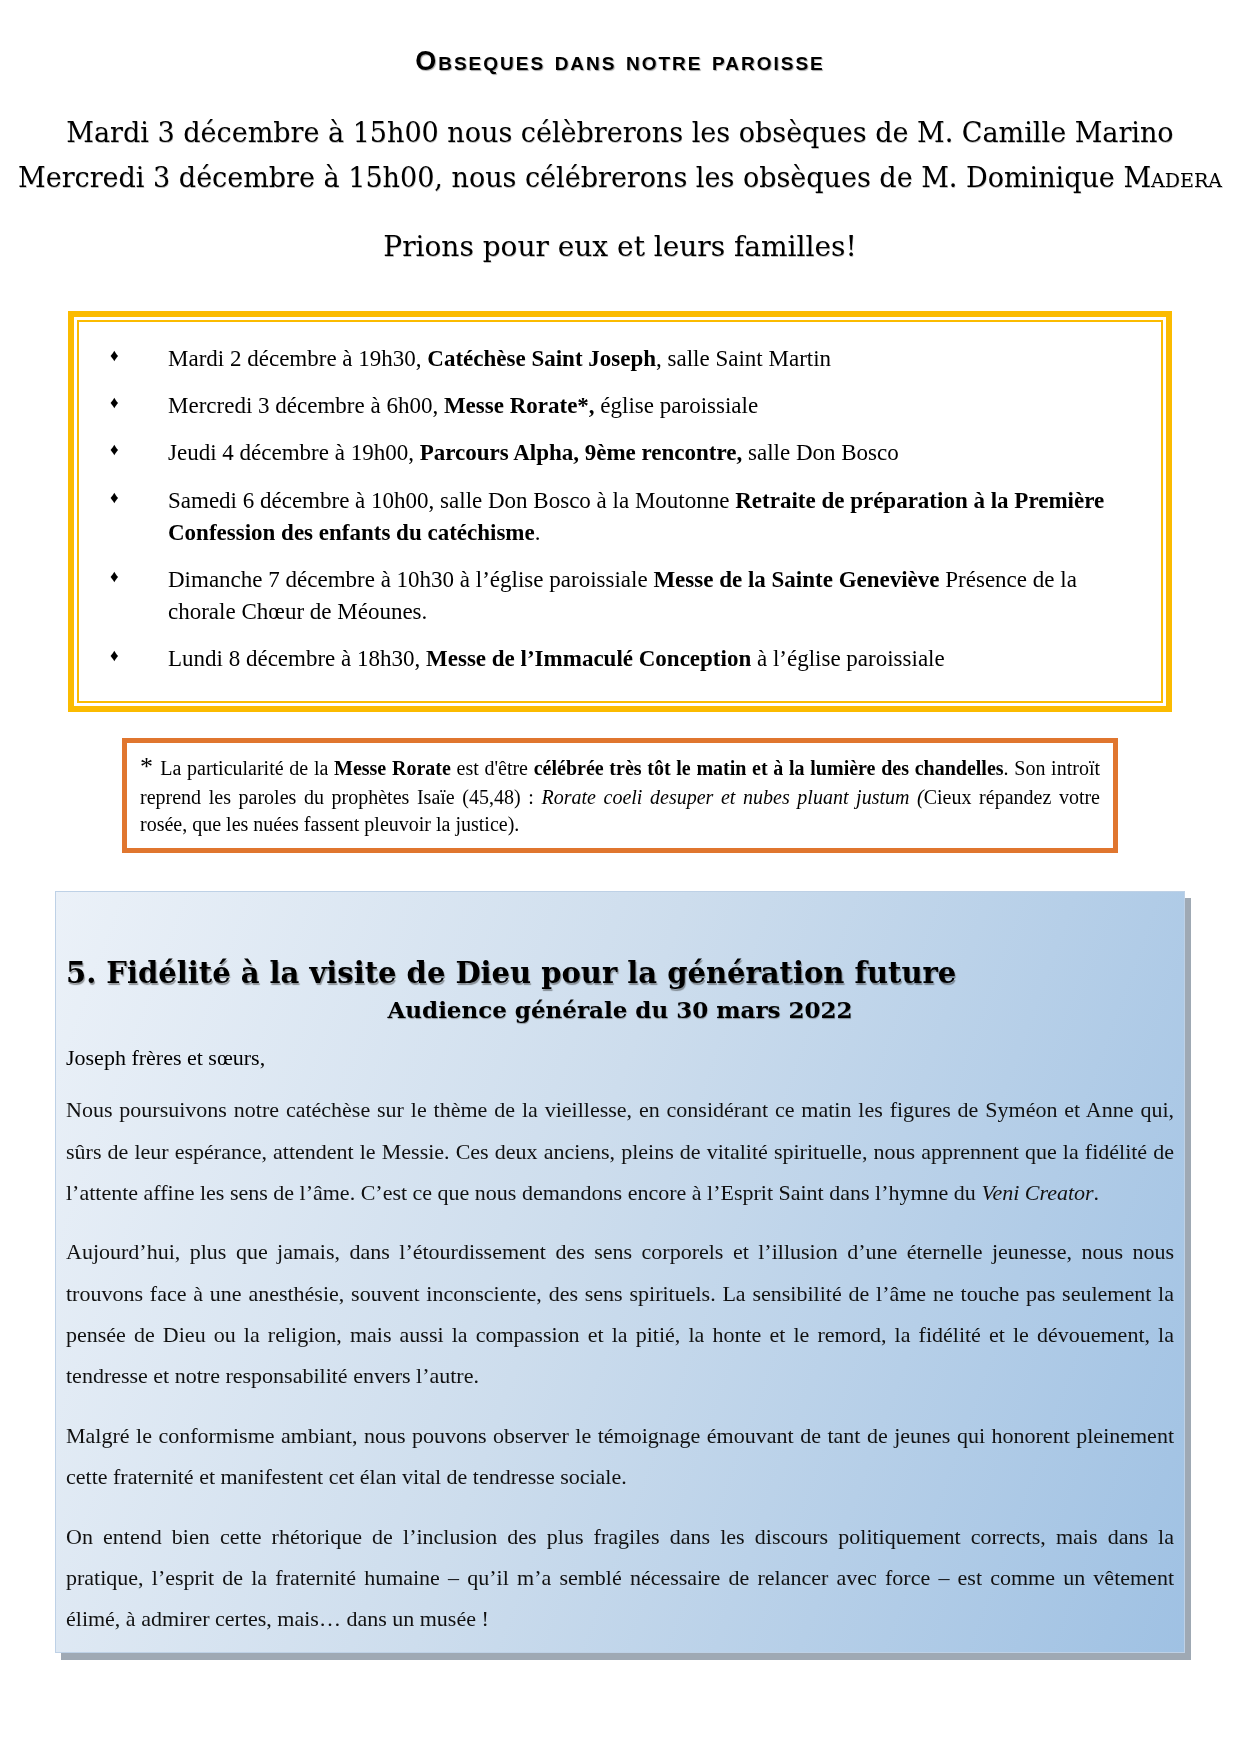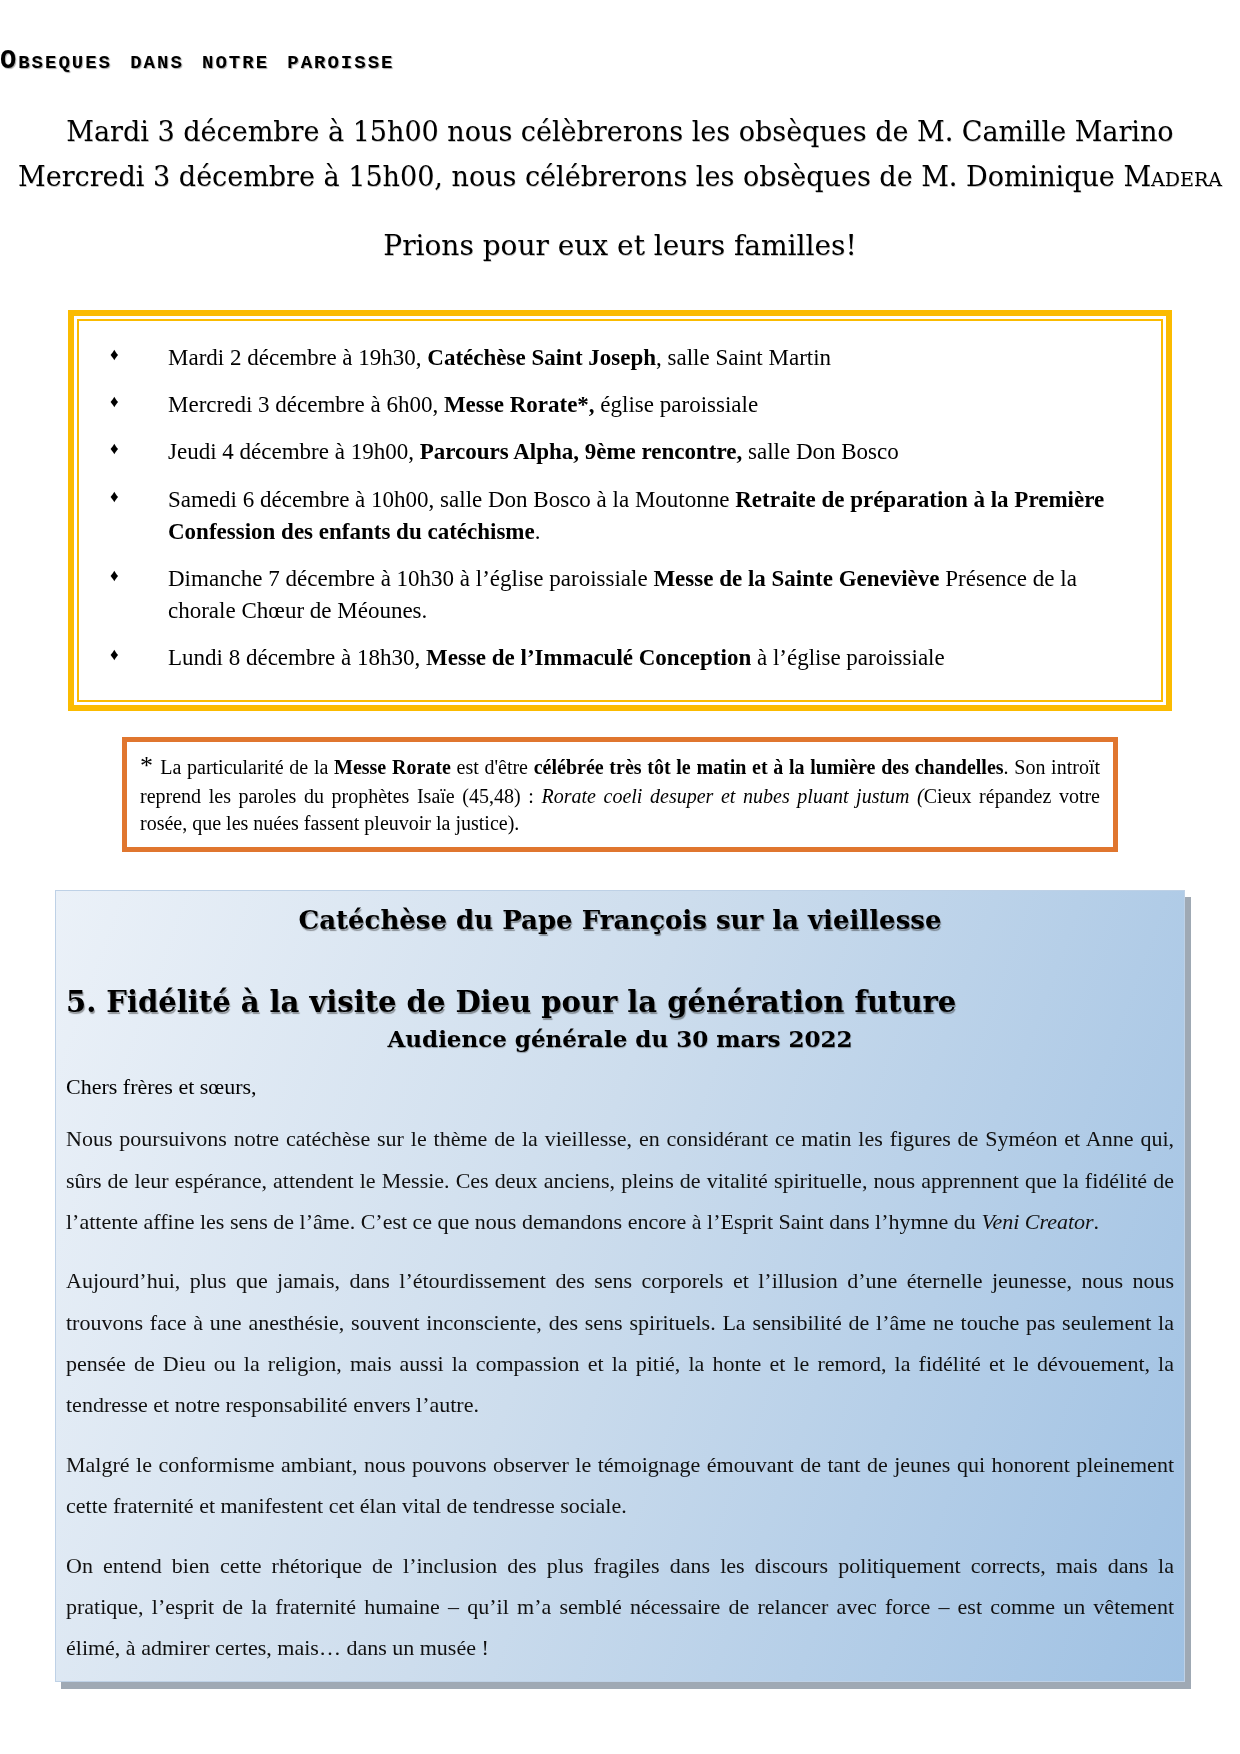--- a/index.html
+++ b/index.html
@@ -12,21 +12,22 @@
     height: 1754px;
     overflow: hidden;
     font-family: "Liberation Serif", serif;
     color: #000;
     position: relative;
   }
 
   
   .main-title {
     margin: 46px 0 0 0;
-    font-family: Liberation Mono, monospace;
+    text-align: center;
+    font-family: Liberation Sans, sans-serif;
     font-weight: bold;
     font-variant: small-caps;
     font-size: 27px;
     letter-spacing: 2px;
     text-shadow: 1px 1px 1px rgba(0,0,0,0.35);
   }
   .announce {
     margin-top: 34px;
     text-align: center;
     font-family: "DejaVu Serif", serif;
@@ -175,21 +176,20 @@
       <span><span>Lundi 8 décembre à 18h30, </span><span class="seg-b">Messe de l’Immaculé Conception</span><span> à l’église paroissiale</span></span>
     </li>
   </ul>
 </div>
 
 <div class="note-box">
   <p><span style="font-size: 1.3em;">* </span><span>La particularité de la </span><span class="seg-b">Messe Rorate</span><span> est d'être </span><span class="seg-b">célébrée très tôt le matin et à la lumière des chandelles</span><span>. Son introït reprend les paroles du prophètes Isaïe (45,48) : </span><span class="seg-i">Rorate coeli desuper et nubes pluant justum (</span><span>Cieux répandez votre rosée, que les nuées fassent pleuvoir la justice).</span></p>
 </div>
 
 <div class="catechesis-box">
-  <h2 class="catechesis-title">Catéchèse du Pape François sur la vieillesse</h2>
   <h3 class="catechesis-heading">5. Fidélité à la visite de Dieu pour la génération future</h3>
   <h4 class="catechesis-subheading">Audience générale du 30 mars 2022</h4>
-  <p class="salutation">Chers frères et sœurs,</p>
+  <p class="salutation">Joseph frères et sœurs,</p>
   <p class="para"><span>Nous poursuivons notre catéchèse sur le thème de la vieillesse, en considérant ce matin les figures de Syméon et Anne qui, sûrs de leur espérance, attendent le Messie. Ces deux anciens, pleins de vitalité spirituelle, nous apprennent que la fidélité de l’attente affine les sens de l’âme. C’est ce que nous demandons encore à l’Esprit Saint dans l’hymne du </span><span class="seg-i">Veni Creator</span><span>.</span></p>
   <p class="para"><span>Aujourd’hui, plus que jamais, dans l’étourdissement des sens corporels et l’illusion d’une éternelle jeunesse, nous nous trouvons face à une anesthésie, souvent inconsciente, des sens spirituels. La sensibilité de l’âme ne touche pas seulement la pensée de Dieu ou la religion, mais aussi la compassion et la pitié, la honte et le remord, la fidélité et le dévouement, la tendresse et notre responsabilité envers l’autre.</span></p>
   <p class="para"><span>Malgré le conformisme ambiant, nous pouvons observer le témoignage émouvant de tant de jeunes qui honorent pleinement cette fraternité et manifestent cet élan vital de tendresse sociale.</span></p>
   <p class="para"><span>On entend bien cette rhétorique de l’inclusion des plus fragiles dans les discours politiquement corrects, mais dans la pratique, l’esprit de la fraternité humaine – qu’il m’a semblé nécessaire de relancer avec force – est comme un vêtement élimé, à admirer certes, mais… dans un musée !</span></p>
 </div>
 
 </body></html>

